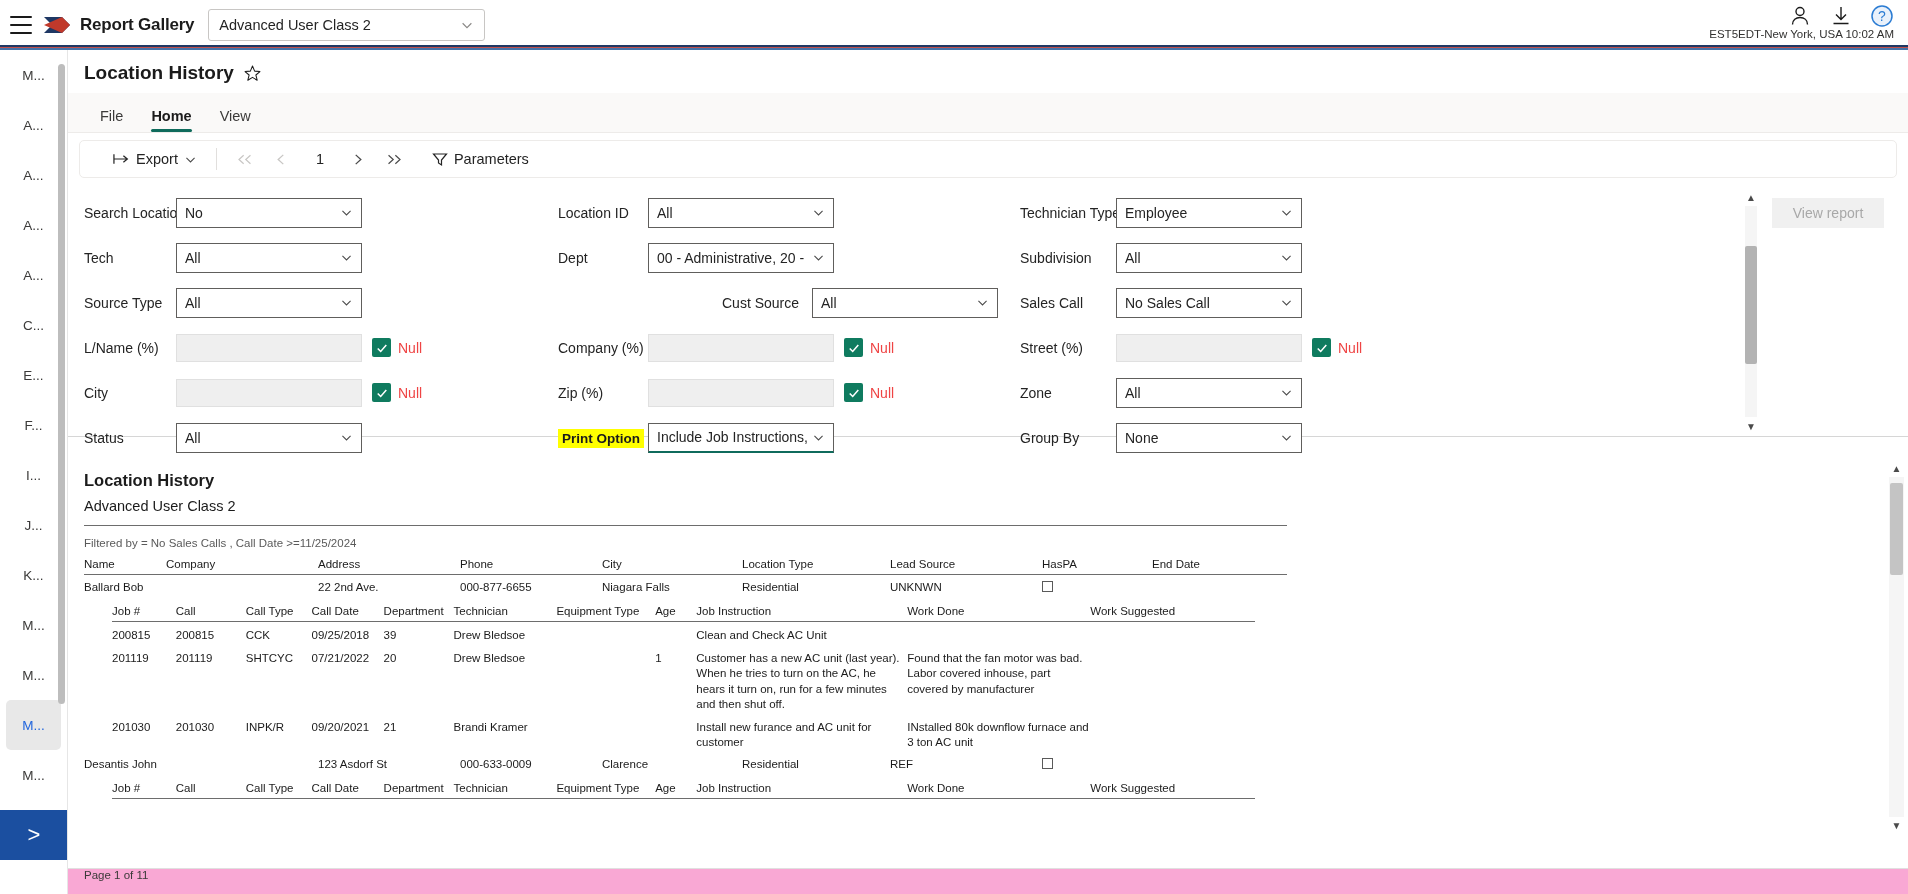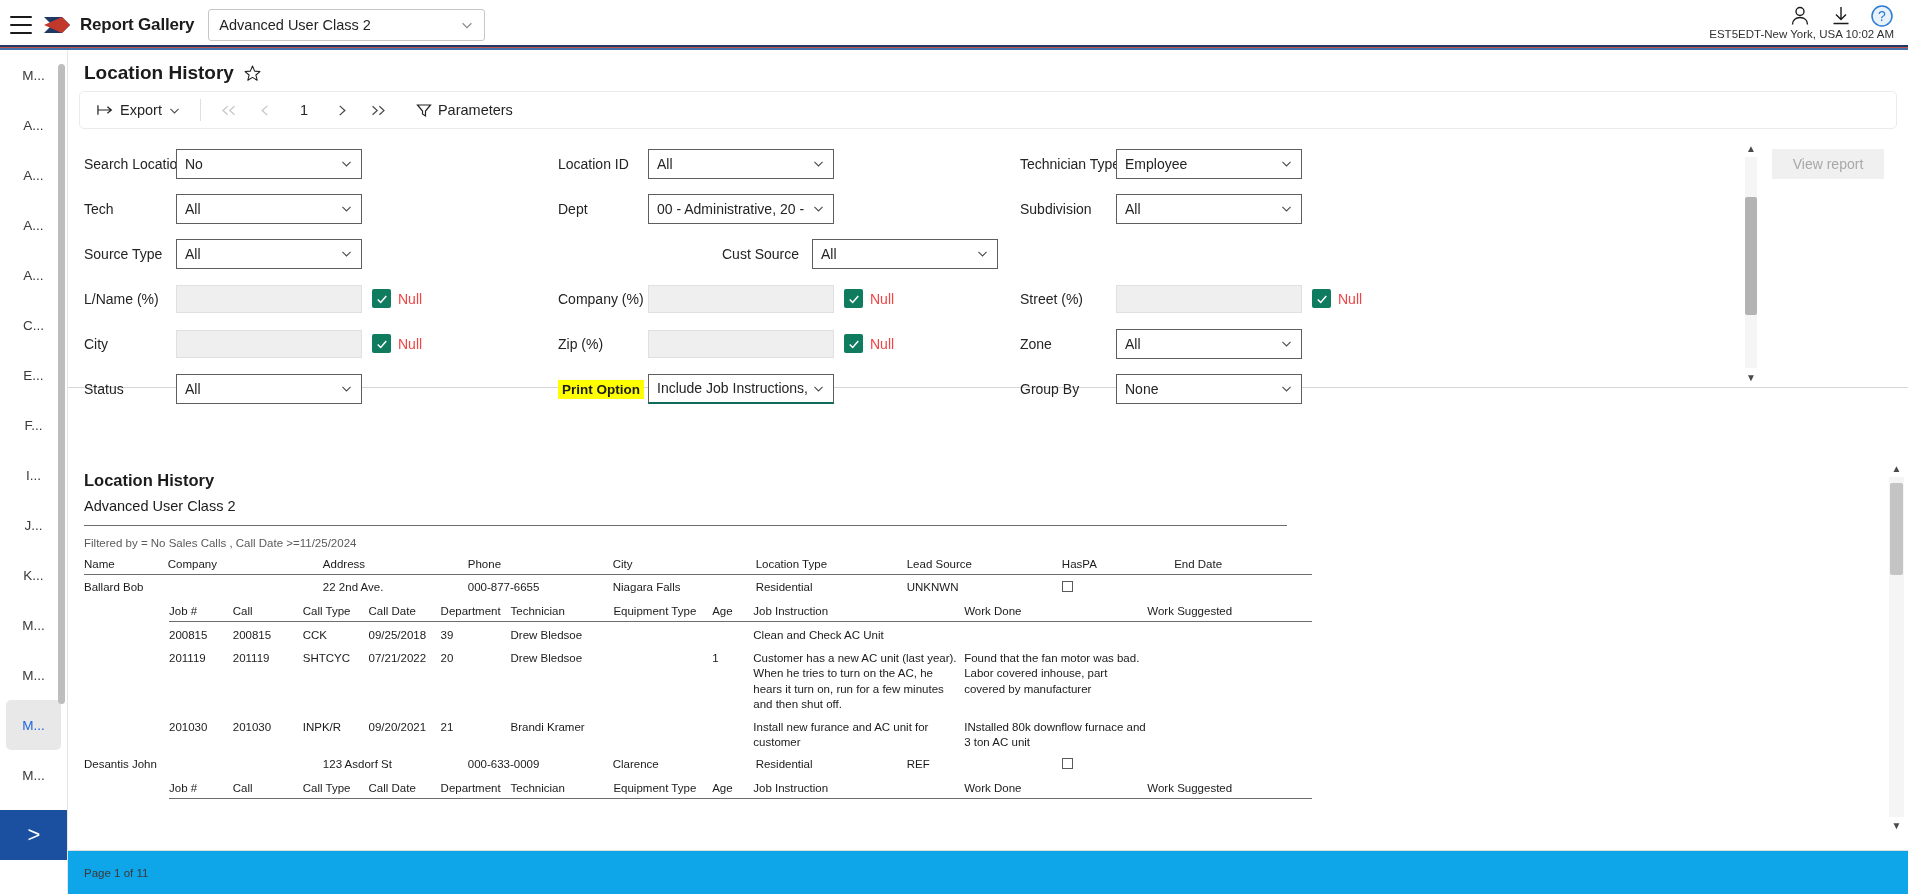--- a/index.html
+++ b/index.html
@@ -100,21 +100,21 @@
     cursor: pointer; position: relative;
   }
   .rtab.active { font-weight: bold; color: #1b1b1b; }
   .rtab.active::after {
     content:''; position:absolute; left:14px; right:14px; bottom:0;
     height:3px; background:#0f6b5c; border-radius:2px;
   }
   .toolbar {
     margin: 7px 11px 0 11px; height: 38px;
     border: 1px solid #edebe9; border-radius: 5px; background: #fff;
-    display: flex; align-items: center; padding: 0 8px; gap: 0;
+    display: flex; align-items: center; padding: 0 24px; gap: 0;
   }
   .tb-btn {
     display: flex; align-items: center; gap: 6px;
     font-size: 14.5px; color: #242424; padding: 4px 9px; cursor: pointer;
     border-radius: 3px; white-space: nowrap;
   }
   .tb-sep { width: 1px; height: 22px; background: #e1dfdd; margin: 0 10px; }
   .pager { display: flex; align-items: center; gap: 0; }
   .pg-btn {
     width: 36px; height: 28px; display:flex; align-items:center; justify-content:center;
@@ -190,44 +190,44 @@
   .rb-sub { font-size: 14.5px; color: #1b1b1b; margin: 8px 0 0 16px; }
   .rb-rule { height: 1px; background: #6d6d6d; margin: 11px 16px 0 16px; width: 1203px; }
   .rb-filter { font-size: 11.5px; color: #5a5a5a; margin: 11px 0 0 16px; }
 
   table.rpt { border-collapse: collapse; width: 1203px; margin-left: 16px; font-size: 11.5px; color:#1b1b1b;}
   table.rpt th {
     font-weight: normal; text-align: left; padding: 9px 0 4px 0;
     border-bottom: 1px solid #6d6d6d; font-size: 11.5px; color:#1b1b1b; vertical-align: bottom;
   }
   table.rpt td { padding: 6px 0 2px 0; vertical-align: top; }
-  .sub-table { border-collapse: collapse; width: 1143px; margin-left: 85px; font-size: 11.5px; }
+  .sub-table { border-collapse: collapse; width: 1143px; margin-left: 28px; font-size: 11.5px; }
   .sub-table th {
     font-weight: normal; text-align: left; padding: 8px 0 3px 0;
     border-bottom: 1px solid #9e9e9e; font-size: 11.5px; vertical-align: bottom;
   }
   .sub-table td { padding: 5px 6px 3px 0; vertical-align: top; line-height: 1.32; }
   .hasPA-box {
     width: 11px; height: 11px; border: 1px solid #5a5a5a; display: inline-block;
   }
 
   .rb-scroll {
     position: absolute; right: 4px; top: 411px; width: 15px; height: 372px;
   }
   .rbs-up, .rbs-down {
     width: 15px; height: 15px; display:flex;align-items:center;justify-content:center;
     font-size: 10px; color:#4a4a4a; cursor:pointer;
   }
   .rbs-track { position:absolute; top:16px; bottom:16px; left:0; width:15px; background:#f5f5f5;}
   .rbs-thumb { position:absolute; top:22px; left:1px; width:13px; height:92px; background:#c4c4c4; border-radius:2px; cursor:pointer;}
 
   .statusbar {
-    position: absolute; left: 0; bottom: 0; width: 1840px; height: 44px;
-    border-top: 1px solid #e0e0e0; background: #0ea5e9;
-    display: flex; align-items: center; padding-left: 16px;
+    position: absolute; left: 0; bottom: 0; width: 1840px; height: 26px;
+    border-top: 1px solid #e0e0e0; background: #f9a8d4;
+    display: flex; padding-left: 16px;
     font-size: 11.5px; color: #3b3a39;
   }
 </style>
 </head>
 <body>
 
 <div class="topbar">
   <div class="hamburger">
     <span></span>
       <span></span>
@@ -322,20 +322,25 @@
 
 <div class="shell">
 
   <div class="page-title-row">
     <div class="page-title">Location History</div>
     <svg class="star-icon" viewBox="0 0 24 24">
       <path d="M12 2.6 L14.7 9 L21.4 9.5 L16.3 13.9 L17.9 20.5 L12 16.9 L6.1 20.5 L7.7 13.9 L2.6 9.5 L9.3 9 Z" fill="none" stroke="#1b1b1b" stroke-width="1.3" stroke-linejoin="round"></path>
     </svg>
   </div>
 
+  <div class="ribbon-tabs" id="ribbon-tabs">
+      <div class="rtab">File</div>
+      <div class="rtab active">Home</div>
+      <div class="rtab">View</div>
+    </div>
 
   <div class="toolbar">
     <div class="tb-btn">
       <svg width="17" height="14" viewBox="0 0 18 14">
         <path d="M1 2 L1 12 M1 7 L15 7 M11 3.5 L15.2 7 L11 10.5" fill="none" stroke="#242424" stroke-width="1.3"></path>
       </svg>
       <span>Export</span>
       <svg width="13" height="13" viewBox="0 0 16 16">
         <path d="M3 6 L8 11 L13 6" fill="none" stroke="#4a4a4a" stroke-width="1.3"></path>
       </svg>
@@ -454,20 +459,31 @@
                   <path d="M3 6 L8 11 L13 6" fill="none" stroke="currentColor" stroke-width="1.3"></path>
                 </svg>
               </div>
             </div>
           </div>
           <div style="width:460px;display:flex;align-items:center;justify-content:flex-end;">
             <div class="pcell c2">
               <div class="plabel">Cust Source</div>
               <div class="ddown w186">
                 <span class="v">All</span>
+                <svg class="chev" width="13" height="13" viewBox="0 0 16 16">
+                  <path d="M3 6 L8 11 L13 6" fill="none" stroke="currentColor" stroke-width="1.3"></path>
+                </svg>
+              </div>
+            </div>
+          </div>
+          <div style="width:460px;display:flex;align-items:center;">
+            <div class="pcell c3">
+              <div class="plabel">Sales Call</div>
+              <div class="ddown w186">
+                <span class="v">No Sales Call</span>
                 <svg class="chev" width="13" height="13" viewBox="0 0 16 16">
                   <path d="M3 6 L8 11 L13 6" fill="none" stroke="currentColor" stroke-width="1.3"></path>
                 </svg>
               </div>
             </div>
           </div>
         </div>
         <div class="prow">
           <div style="width:470px;display:flex;align-items:center;">
             <div class="pcell c1">

